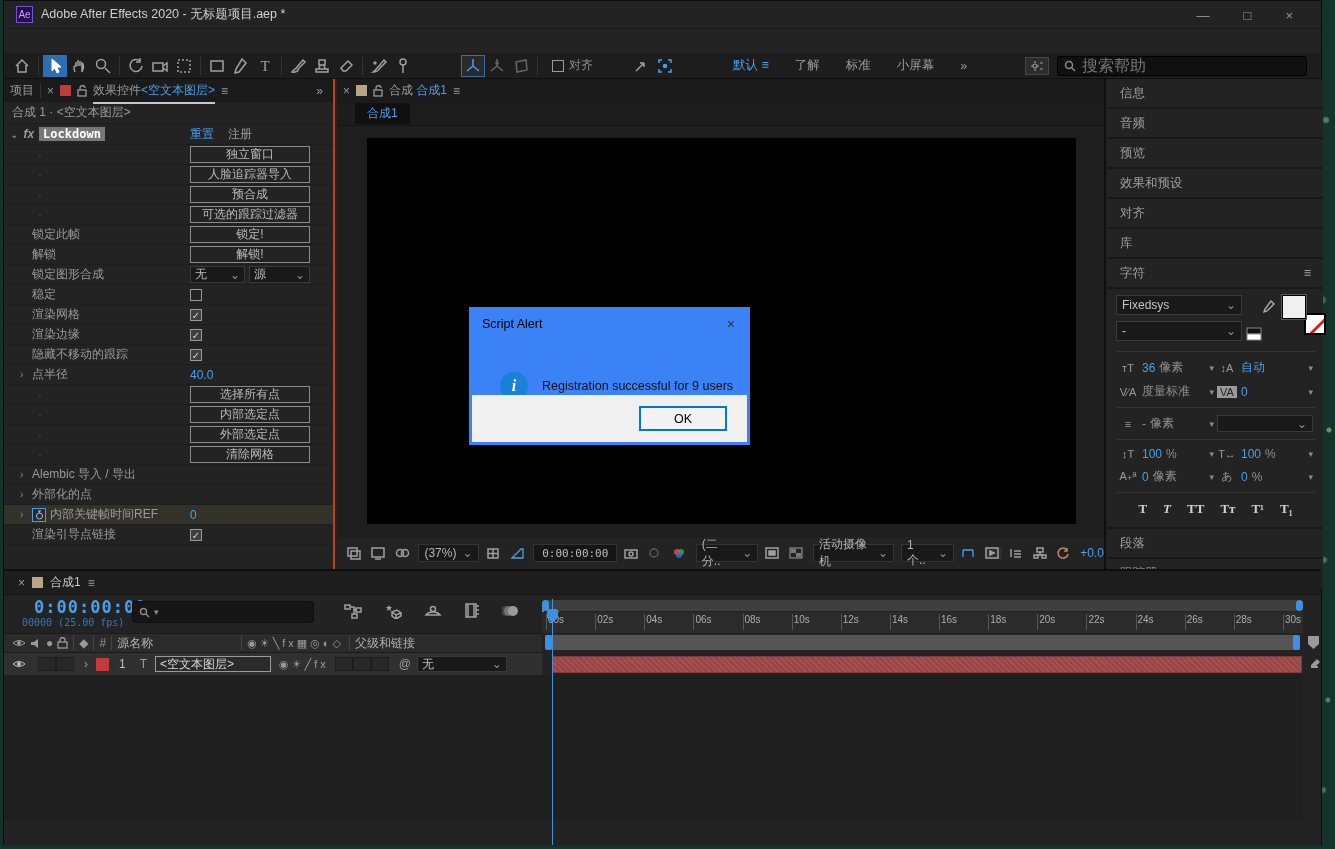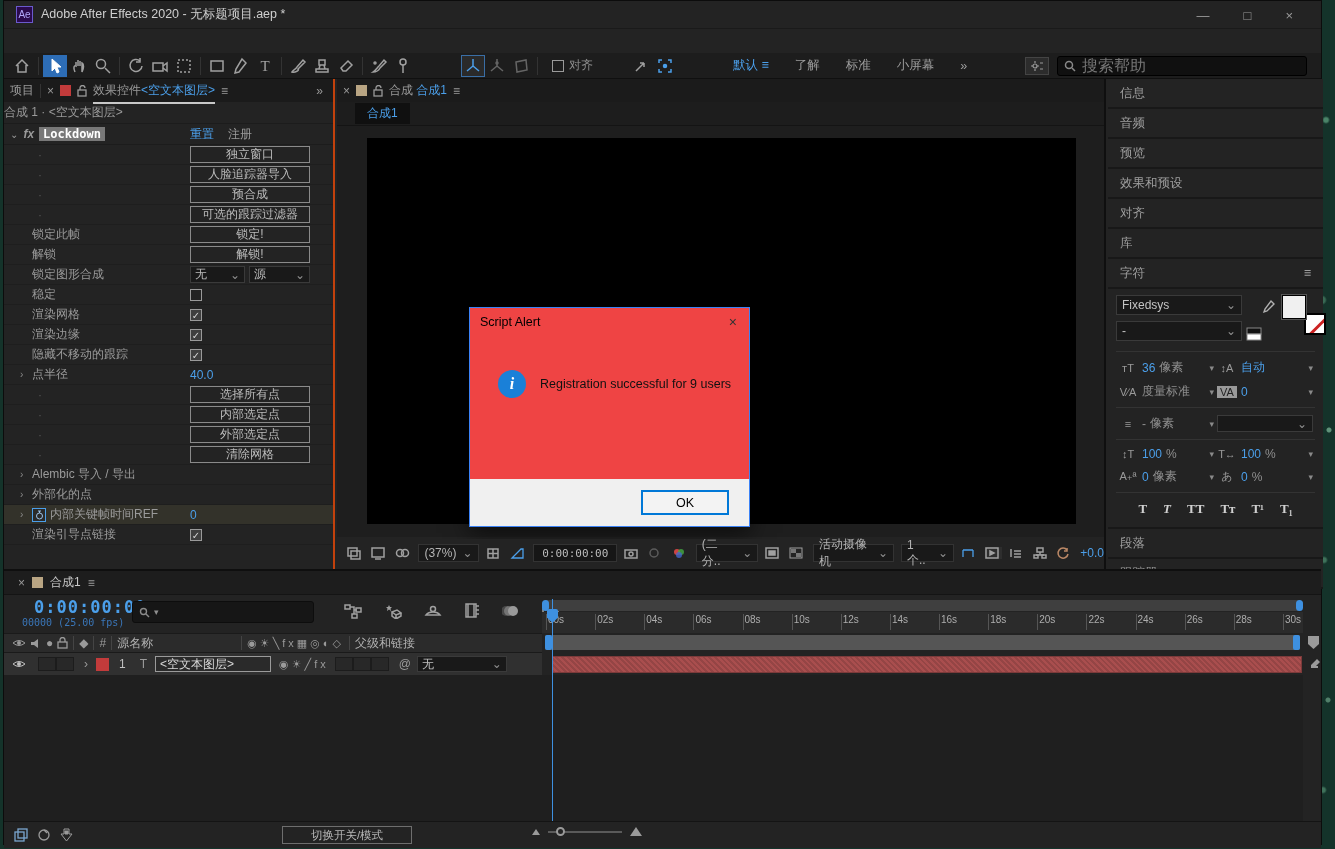--- a/index.html
+++ b/index.html
@@ -43,21 +43,21 @@
 .searchbox{position:absolute;right:14px;top:3px;width:250px;height:20px;background:#101010;border-radius:3px;display:flex;align-items:center;gap:6px;padding:0 6px;border:1px solid #000}
 .searchbox input{background:transparent;border:none;outline:none;color:#9a9a9a;font-size:16px;width:200px;font-family:inherit}
 .gearbtn{position:absolute;right:272px;top:4px;width:24px;height:18px;background:#2c2c2c;border:1px solid #444;display:flex;align-items:center;justify-content:center}
 
 
 #fxpanel{left:0;top:78px;width:331px;height:490px;background:#232323;border-right:2px solid #c2410c}
 .ptabbar{height:23px;background:#1b1b1b;display:flex;align-items:center;gap:6px;padding:0 6px;font-size:12px;color:#9a9a9a}
 .redsq{width:11px;height:11px;background:#c23b3b}
 .tansq{width:11px;height:11px;background:#b9a583}
 .tabtitle{border-bottom:2px solid #c8c8c8;padding-bottom:3px;margin-bottom:-5px}
-.fx-bread{height:22px;display:flex;align-items:center;color:#9a9a9a;border-bottom:1px solid #1c1c1c;background:#232323}
+.fx-bread{height:22px;display:flex;align-items:center;padding-left:8px;color:#9a9a9a;border-bottom:1px solid #1c1c1c;background:#232323}
 .fx-head{height:21px;display:flex;align-items:center;gap:5px;padding-left:6px;border-bottom:1px solid #1c1c1c}
 .fxname{background:#787878;color:#fff;font-family:"DejaVu Sans Mono",monospace;font-weight:bold;font-size:12px;padding:0 4px}
 .fx-row{height:20px;display:flex;align-items:center;border-bottom:1px solid #1e1e1e;position:relative;padding-left:28px;color:#9a9a9a}
 .fx-row .dot{position:absolute;left:34px;color:#555}
 .fx-row .twirl{position:absolute;left:16px;color:#8a8a8a;font-size:10px}
 .fx-btn{position:absolute;left:186px;width:120px;height:17px;background:#232323;border:1px solid #8a8a8a;color:#bdbdbd;font-size:12px;text-align:center;line-height:15px;font-family:inherit}
 .fx-val{position:absolute;left:186px;color:#4b9fea}
 .fx-cb{position:absolute;left:186px;width:12px;height:12px;border:1px solid #9a9a9a;background:#232323;font-size:10px;line-height:11px;text-align:center;color:#d5d5d5}
 .fx-cb.on{background:#3f3f3f}
 .fx-sel{position:absolute;height:17px;background:#191919;border:1px solid #3a3a3a;color:#bdbdbd;display:flex;align-items:center;justify-content:space-between;padding:0 4px;font-size:12px}
@@ -70,21 +70,21 @@
 .subtab{background:#101010;color:#4b9fea;padding:2px 12px;font-size:12px}
 .viewport{position:absolute;left:0;top:47px;width:100%;height:411px;background:#1e1e1e}
 .black{position:absolute;left:30px;top:12px;width:709px;height:386px;background:#000}
 .comp-toolbar{position:absolute;left:0;top:460px;width:100%;height:28px;background:#232323;display:flex;align-items:center;gap:7px;padding-left:10px;color:#9a9a9a}
 .ct-sel{height:18px;background:#191919;border:1px solid #333;display:flex;align-items:center;gap:6px;padding:0 5px;color:#b4b4b4}
 .ct-tc{height:18px;background:#161616;border:1px solid #333;display:flex;align-items:center;padding:0 8px;color:#bdbdbd;font-family:"DejaVu Sans Mono",monospace;font-size:11px}
 .ct-ico{width:18px;text-align:center}
 .bluebox{border:1px solid #4b9fea;color:#4b9fea}
 
 
-.dialog{position:absolute;left:132px;top:228px;width:281px;height:220px;background:#ef4444;border:1px solid #3b82f6;box-shadow:0 6px 22px rgba(0,0,0,.6);color:#111;font-size:12.5px}
+.dialog{position:absolute;left:132px;top:228px;width:281px;height:138px;background:#3b82f6;border:3px solid #3b82f6;box-shadow:0 6px 22px rgba(0,0,0,.6);color:#111;font-size:12.5px}
 .dlg-title{height:28px;display:flex;align-items:center;padding-left:10px;color:#000;font-size:12.5px}
 .dlg-x{position:absolute;right:12px;top:6px;color:#333;font-size:14px}
 .dlg-body{position:absolute;left:0;top:28px;width:100%;height:96px;display:flex;align-items:center;gap:14px;padding-left:28px}
 .info-circ{width:28px;height:28px;border-radius:50%;background:#1a80d8;color:#fff;display:flex;align-items:center;justify-content:center;font-size:16px;font-family:"Liberation Serif",serif;font-style:italic;font-weight:bold}
 .dlg-foot{position:absolute;left:0;bottom:0;width:100%;height:47px;background:#f0f0f0;display:flex;align-items:center;justify-content:flex-end;padding-right:20px}
 .okbtn{width:88px;height:25px;background:#f3f3f3;border:2px solid #0078d7;color:#000;font-size:12.5px;font-family:inherit}
 
 
 #rightpanel{left:1104px;top:78px;width:215px;height:490px;background:#232323}
 .rp-head{height:30px;display:flex;align-items:center;justify-content:space-between;padding:0 12px 0 12px;color:#9f9f9f;font-size:12.5px;border-bottom:2px solid #181818;background:#232323}
@@ -856,39 +856,15 @@
     </div>
     <div class="redbar"></div>
     <svg class="gutter-ico" style="left:1305px;top:86px" width="13" height="12" fill="#9a9a9a">
         <path d="M2 8 L8 2 L11 5 L7 9 H9 V11 H2 Z"></path>
       </svg>
 
     <div class="tl-empty"></div>
     <div class="playhead"></div>
     <div class="ph-head"></div>
 
-    <div class="tl-bottom">
-      <span style="margin-left:10px;display:flex;gap:8px">
-        <svg width="15" height="14" stroke="#7aa6cf" fill="none" stroke-width="1.3">
-            <rect x="1" y="4" width="9" height="9"></rect>
-            <rect x="4" y="1" width="9" height="9"></rect>
-          </svg>
-        <svg width="15" height="14" stroke="#9a9a9a" fill="none" stroke-width="1.3">
-            <circle cx="7" cy="7" r="5"></circle>
-            <path d="M7 2 L10 5"></path>
-          </svg>
-        <svg width="13" height="14" stroke="#9a9a9a" fill="#9a9a9a" stroke-width="1">
-            <path d="M4 1 H9 V6 H12 L6.5 13 L1 6 H4 Z" fill="none"></path>
-            <path d="M5 3 H8 V6 H5 Z"></path>
-          </svg>
-      </span>
-      <span class="togglebtn">切换开关/模式</span>
-      <span class="zoomer">
-        <span class="mtn"></span>
-        <span class="ztrack">
-            <span class="zknob"></span>
-          </span>
-        <span class="mtn big"></span>
-      </span>
-    </div>
   </div>
 
 </div>
 
 </body></html>

